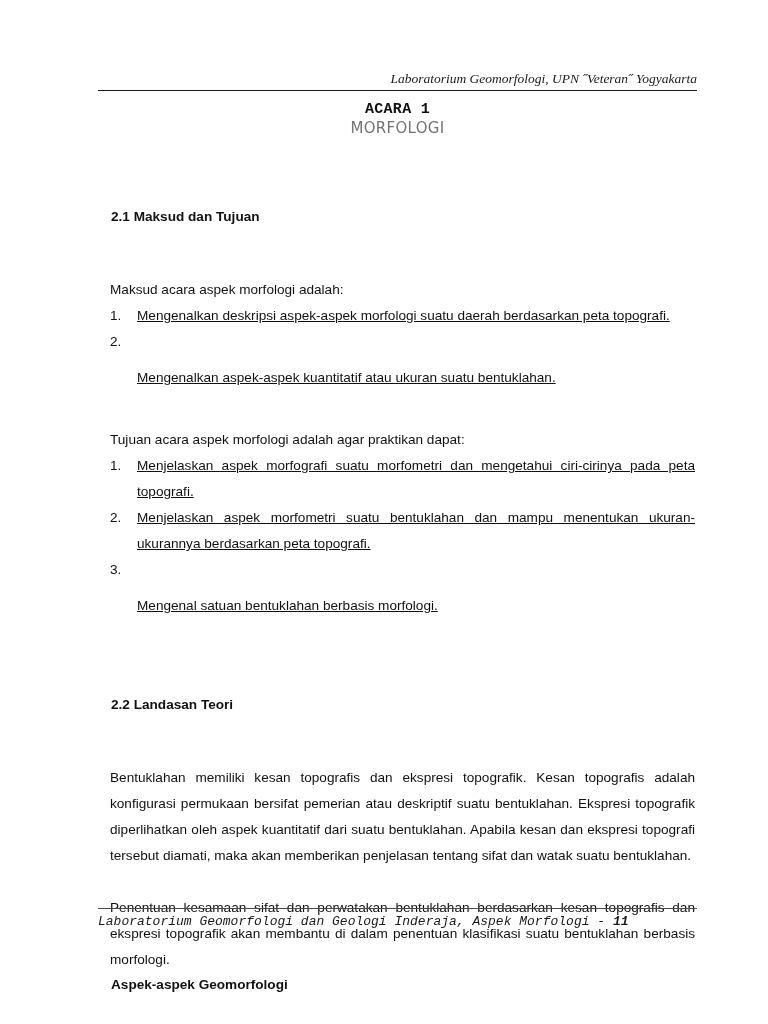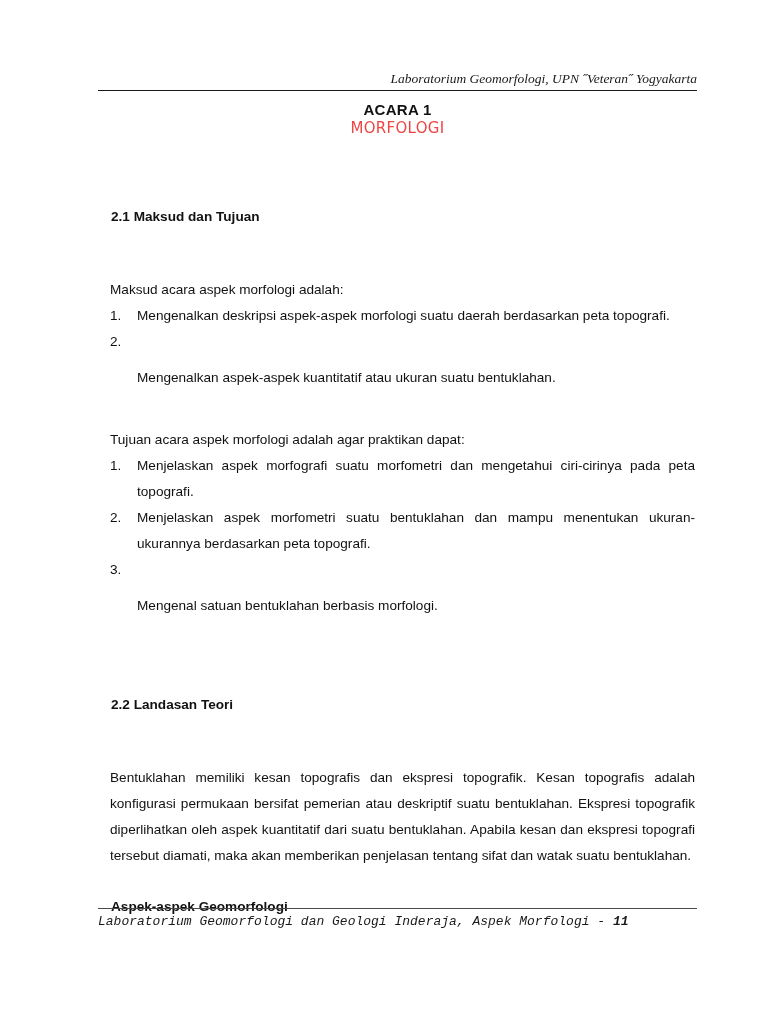--- a/index.html
+++ b/index.html
@@ -50,34 +50,34 @@
 
   
   .doc-title {
     position: absolute;
     left: 98px;
     top: 100px;
     width: 599px;
     text-align: center;
   }
   .title-line1 {
-    font-family: Liberation Sans, sans-serif;
+    font-family: Liberation Mono, monospace;
     font-size: 15px;
     font-weight: bold;
     line-height: 19px;
     letter-spacing: 0.3px;
     color: #111111;
   }
   .title-line2 {
     font-family: "DejaVu Sans", sans-serif;
     font-size: 15px;
     font-weight: normal;
     line-height: 19px;
     letter-spacing: 0.3px;
-    color: #ef4444;
+    color: #737373;
   }
 
   
   .body-col {
     position: absolute;
     left: 110px;
     top: 205px;
     width: 585px;
   }
 
@@ -122,20 +122,21 @@
     color: #111111;
   }
   .num-list .item-text {
     flex: 1 1 auto;
     font-family: "Liberation Sans", sans-serif;
     font-size: 13.6px;
     line-height: 26px;
     color: #111111;
     text-align: justify;
     text-justify: inter-word;
+    text-decoration: underline;
   }
   .num-list .item-text.left {
     text-align: left;
     margin-top: 36px;
   }
   .gap-md { height: 26px; }
   .gap-lg { height: 36px; }
   .gap-xl { height: 48px; }
 
   
@@ -224,20 +225,21 @@
 
     <div>
       <div class="sec-heading">2.2 Landasan Teori</div>
 
       <div class="gap-xl"></div>
 
       <p class="para">Bentuklahan memiliki kesan topografis dan ekspresi topografik. Kesan topografis adalah konfigurasi permukaan bersifat pemerian atau deskriptif suatu bentuklahan. Ekspresi topografik diperlihatkan oleh aspek kuantitatif dari suatu bentuklahan. Apabila kesan dan ekspresi topografi tersebut diamati, maka akan memberikan penjelasan tentang sifat dan watak suatu bentuklahan.</p>
 
       <div class="gap-md"></div>
 
+      <p class="para">Penentuan kesamaan sifat dan perwatakan bentuklahan berdasarkan kesan topografis dan ekspresi topografik akan membantu di dalam penentuan klasifikasi suatu bentuklahan berbasis morfologi.</p>
 
       <div class="sec-heading">Aspek-aspek Geomorfologi</div>
     </div>
 
   </div>
 
   <div class="footer-block">
     <div class="footer-rule"></div>
     <div class="footer-text">
       <span>Laboratorium Geomorfologi dan Geologi Inderaja, Aspek Morfologi -</span>

